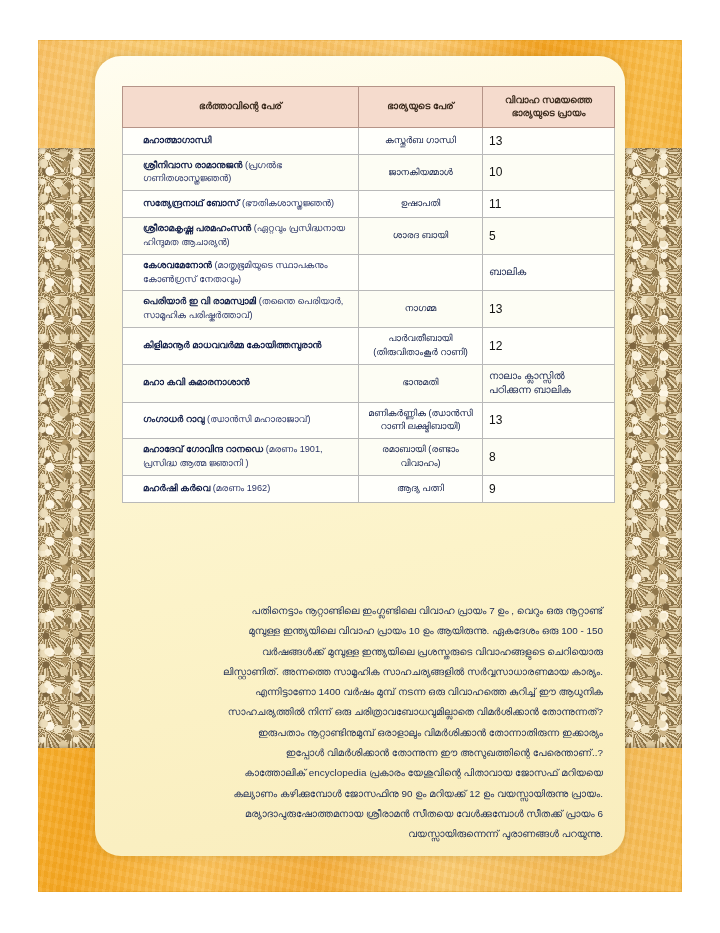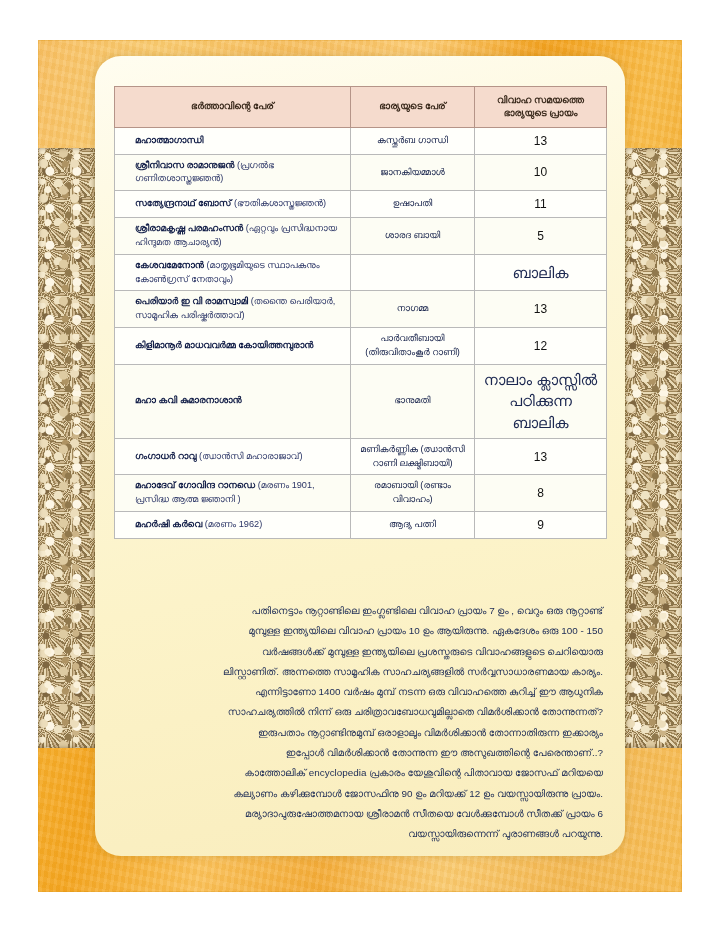--- a/index.html
+++ b/index.html
@@ -56,40 +56,40 @@
   .card{
     position:absolute;left:95px;top:56px;width:530px;height:800px;
     border-radius:26px;
     background:linear-gradient(168deg,#fffdf0 0%,#fdf7d9 30%,#fcf3c9 62%,#f9edbd 100%);
     box-shadow:0 0 9px rgba(120,90,20,.22);
   }
 
   
   .table-wrap{position:absolute;left:19px;top:30px;width:492px;}
   table{border-collapse:collapse;width:492px;table-layout:fixed;
-        border:1px solid #9a9a9a;background:#fffffa;}
+        border:1px solid #9a9a9a;background:#fffffa;margin-left:8px;}
   col.c1{width:236px;} col.c2{width:124px;} col.c3{width:132px;}
 
   thead th{
     background:#f5dbcd;border:1px solid #b59488;
     font-size:9.5px;font-weight:bold;color:#3a2a1c;
     text-align:center;padding:7px 5px;line-height:1.35;
   }
   tbody td{
     border:1px solid #b9b9b9;padding:4px 6px;
     font-size:9.2px;color:#15224f;line-height:1.5;vertical-align:middle;
     background:#fffffb;
   }
   tbody tr:nth-child(even) td{background:#fdfdf4;}
   td.husband{text-align:left;padding-left:20px;}
   td.husband b{font-weight:bold;color:#101c46;}
   td.husband span.note{font-weight:normal;color:#2b3566;}
   td.wife{text-align:center;font-weight:normal;color:#101c46;}
-  td.age{text-align:center;color:#111111;font-size:12px;font-weight:normal;}
-  td.age.txt{font-size:15px;color:#1b2750;line-height:1.45;}
+  td.age{color:#111111;font-size:12px;font-weight:normal;}
+  td.age.txt{font-size:10px;color:#1b2750;line-height:1.45;}
 
   
   .para{
     position:absolute;left:24px;top:545px;width:484px;
     font-size:9.9px;line-height:2.05;color:#1b2a55;text-align:right;
   }
   .para p{margin:0;}
 </style>
 </head>
 <body>

